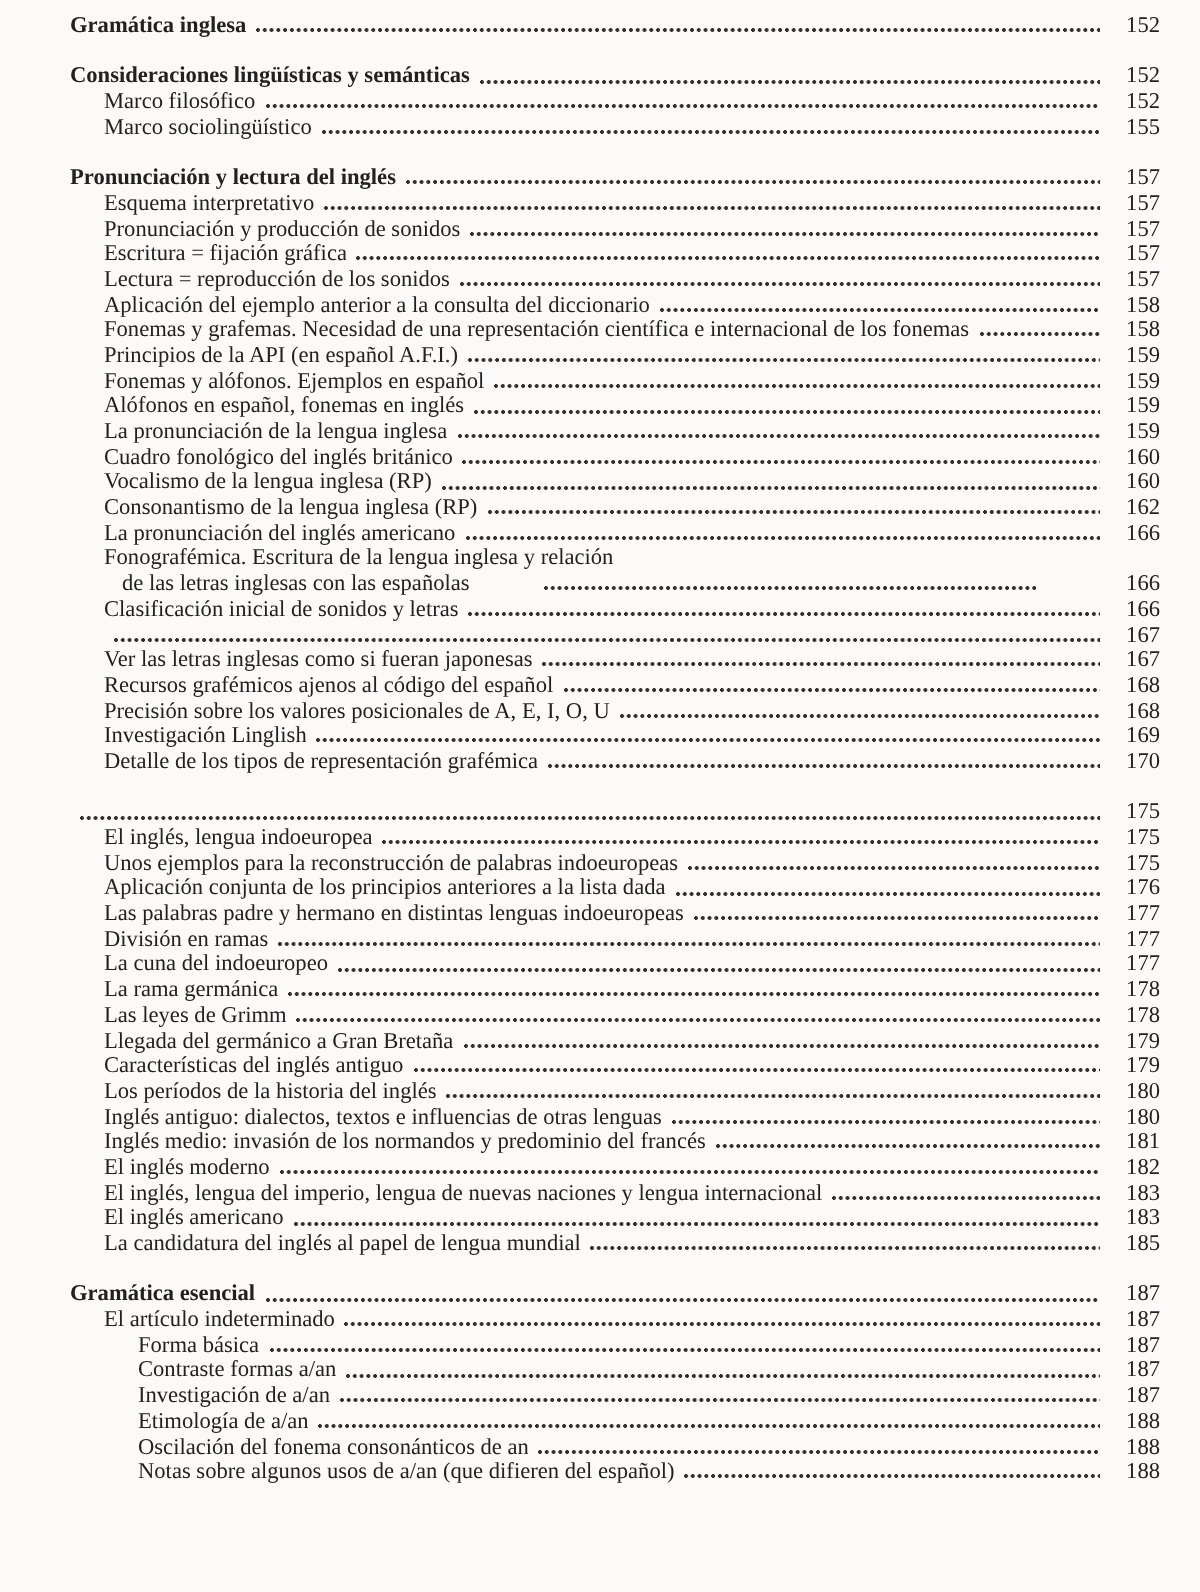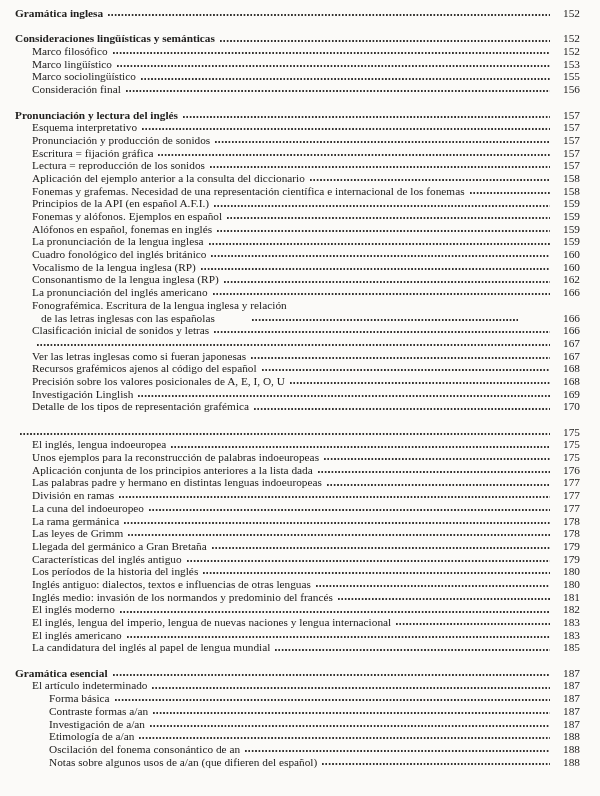--- a/index.html
+++ b/index.html
@@ -12,20 +12,21 @@
     height: 796px;
     overflow: hidden;
     font-family: "Liberation Serif", serif;
     color: #222120;
   }
   .toc-page {
     padding: 7px 20px 0 15px;
   }
   .section {
     margin-bottom: 12.7px;
+    margin-left: 20px;
   }
   .row {
     display: flex;
     align-items: baseline;
     height: 12.7px;
     line-height: 12.7px;
     font-size: 11.3px;
     white-space: nowrap;
   }
   .row.heading .text {
@@ -74,33 +75,23 @@
         <span class="text"><span>Consideraciones lingüísticas y semánticas</span></span>
         <span class="leader"></span>
         <span class="page-num">152</span>
       </div>
       <div class="row indent-1">
         <span class="text"><span>Marco filosófico</span></span>
         <span class="leader"></span>
         <span class="page-num">152</span>
       </div>
       <div class="row indent-1">
-        <span class="text"><span>Marco lingüístico</span></span>
-        <span class="leader"></span>
-        <span class="page-num">153</span>
-      </div>
-      <div class="row indent-1">
         <span class="text"><span>Marco sociolingüístico</span></span>
         <span class="leader"></span>
         <span class="page-num">155</span>
-      </div>
-      <div class="row indent-1">
-        <span class="text"><span>Consideración final</span></span>
-        <span class="leader"></span>
-        <span class="page-num">156</span>
       </div>
     </div>
     <div class="section">
       <div class="row heading">
         <span class="text"><span>Pronunciación y lectura del inglés</span></span>
         <span class="leader"></span>
         <span class="page-num">157</span>
       </div>
       <div class="row indent-1">
         <span class="text"><span>Esquema interpretativo</span></span>
@@ -331,21 +322,21 @@
         <span class="text"><span>Investigación de </span><span class="it">a/an</span></span>
         <span class="leader"></span>
         <span class="page-num">187</span>
       </div>
       <div class="row indent-2">
         <span class="text"><span>Etimología de </span><span class="it">a/an</span></span>
         <span class="leader"></span>
         <span class="page-num">188</span>
       </div>
       <div class="row indent-2">
-        <span class="text"><span>Oscilación del fonema consonántico de </span><span class="it">an</span></span>
+        <span class="text"><span>Oscilación del fonema consonánticos de </span><span class="it">an</span></span>
         <span class="leader"></span>
         <span class="page-num">188</span>
       </div>
       <div class="row indent-2">
         <span class="text"><span>Notas sobre algunos usos de </span><span class="it">a/an</span><span> (que difieren del español)</span></span>
         <span class="leader"></span>
         <span class="page-num">188</span>
       </div>
     </div>
   </div>

